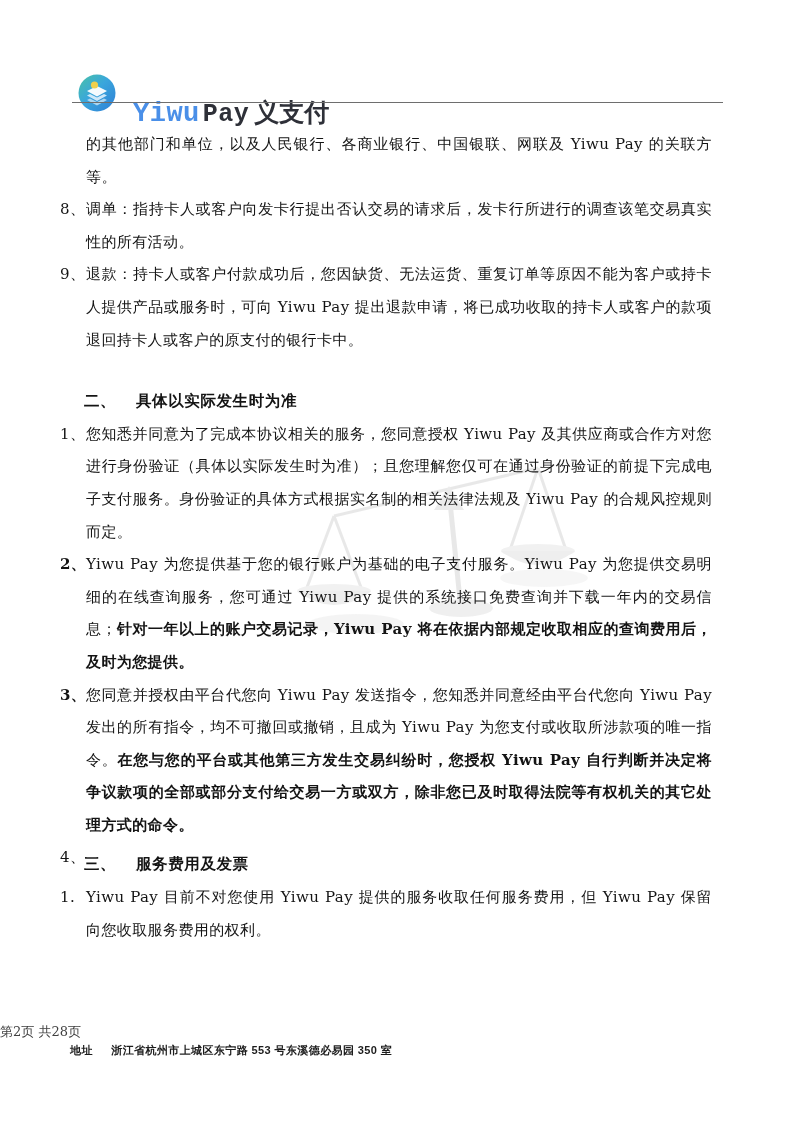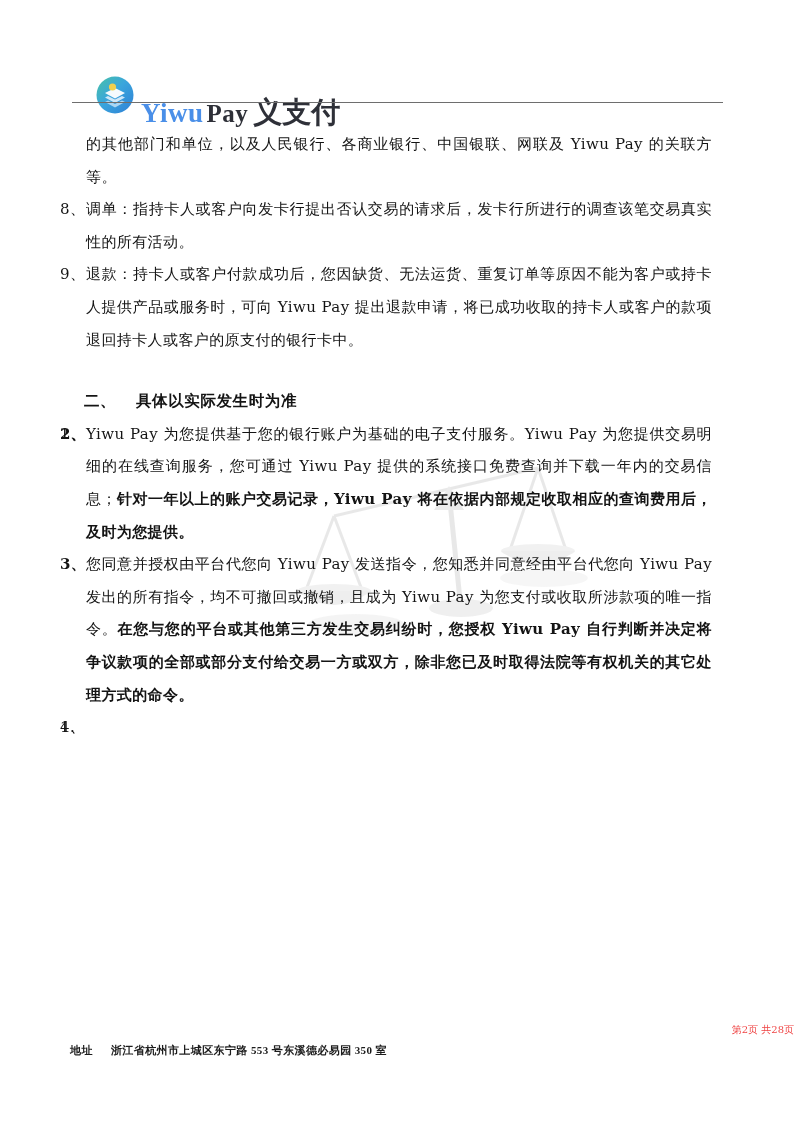--- a/index.html
+++ b/index.html
@@ -4,50 +4,50 @@
 <style>
   * { margin:0; padding:0; box-sizing:border-box; }
   html,body { background:#e8e8e8; }
   .page {
     position:relative; width:794px; height:1123px; margin:0 auto;
     background:#ffffff; overflow:hidden;
     font-family:"DejaVu Serif", serif; color:#141414;
   }
   
   .header { position:absolute; left:0; top:0; width:100%; }
-  .logo { position:absolute; left:96px; top:56px; display:flex; align-items:center;
-          font-family:Liberation Serif, serif; }
+  .logo { position:absolute; left:78px; top:56px; display:flex; align-items:center;
+          font-family:Liberation Mono, monospace;gap:10px; }
   .logo-icon { width:38px; height:38px; flex:0 0 auto; }
   .logo-text { display:flex; align-items:baseline; margin-left:7px; font-weight:bold; }
   .lg-yiwu { font-size:27px; color:#4a8fe8; letter-spacing:.5px; }
   .lg-pay  { font-size:25px; color:#2e3038; margin-left:3px; letter-spacing:.5px;margin-top:44px; }
-  .lg-cn   { font-size:29px; color:#2e3038; margin-left:5px; }
+  .lg-cn   { font-size:25px; color:#2e3038; margin-left:5px; }
   .rule { position:absolute; left:72px; top:102px; width:651px; border-top:1.5px solid #6e6e6e; }
   
   .watermark { position:absolute; left:286px; top:428px; width:310px; height:245px;
                opacity:.22; z-index:0; pointer-events:none; }
   
   .doc {
     position:absolute; left:60px; top:104px; width:652px; z-index:1;
     font-size:15px; line-height:32.6px; text-align:justify; letter-spacing:.4px;margin-top:24px;
   }
   .cont { padding-left:26px; }
   .item { position:relative; padding-left:26px; }
   .item .num { position:absolute; left:0; top:0; }
   .b { font-weight:bold; }
   .sec-heading { padding-left:24px; font-weight:bold; font-size:15.5px;
                  font-family:"DejaVu Sans", sans-serif; letter-spacing:.6px; }
   .sec-heading .snum { display:inline-block; width:52px; }
   .sec-heading.s0 { margin-top:29px; }
   .sec-heading.s1 { margin-top:7px; }
   
-  .pageinfo { position:absolute; left:0; top:1023px; width:100%; text-align:right;
-              font-size:10px; color:#ef4444; z-index:1; }
+  .pageinfo { position:absolute; left:0; top:1023px; width:100%; text-align:left;
+              font-size:13px; color:#404040; z-index:1; }
   .address  { position:absolute; left:70px; top:1043px; font-size:11px; font-weight:bold;
-              color:#1c1c1c; font-family:Liberation Serif, serif; letter-spacing:.4px; z-index:1; }
+              color:#1c1c1c; font-family:Liberation Sans, sans-serif; letter-spacing:.4px; z-index:1; }
   .addr-text { margin-left:15px; }
 </style>
 </head>
 <body>
 
 <div class="page">
 
   <div class="header">
     <div class="logo">
       <svg class="logo-icon" viewBox="0 0 38 38" aria-hidden="true">
@@ -93,25 +93,26 @@
   </div>
 
   <div class="doc" id="doc-body">
     <p class="cont">的其他部门和单位，以及人民银行、各商业银行、中国银联、网联及 Yiwu Pay 的关联方等。</p>
     <div id="definitions">
         <p class="item"><span class="num">8、</span><span>调单：指持卡人或客户向发卡行提出否认交易的请求后，发卡行所进行的调查该笔交易真实性的所有活动。</span></p>
         <p class="item"><span class="num">9、</span><span>退款：持卡人或客户付款成功后，您因缺货、无法运货、重复订单等原因不能为客户或持卡人提供产品或服务时，可向 Yiwu Pay 提出退款申请，将已成功收取的持卡人或客户的款项退回持卡人或客户的原支付的银行卡中。</span></p>
       </div>
     <div id="sections">
         <div class="sec-heading s0"><span class="snum">二、</span><span>具体以实际发生时为准</span></div>
-        <p class="item"><span class="num">1、</span></p>
+        <p class="item"><span class="num">1、</span><span>您知悉并同意为了完成本协议相关的服务，您同意授权 Yiwu Pay 及其供应商或合作方对您进行身份验证（具体以实际发生时为准）；且您理解您仅可在通过身份验证的前提下完成电子支付服务。身份验证的具体方式根据实名制的相关法律法规及 Yiwu Pay 的合规风控规则而定。</span></p>
         <p class="item"><span class="num b">2、</span><span>Yiwu Pay 为您提供基于您的银行账户为基础的电子支付服务。Yiwu Pay 为您提供交易明细的在线查询服务，您可通过 Yiwu Pay 提供的系统接口免费查询并下载一年内的交易信息；</span><span class="b">针对一年以上的账户交易记录，Yiwu Pay 将在依据内部规定收取相应的查询费用后，及时为您提供。</span></p>
         <p class="item"><span class="num b">3、</span><span>您同意并授权由平台代您向 Yiwu Pay 发送指令，您知悉并同意经由平台代您向 Yiwu Pay 发出的所有指令，均不可撤回或撤销，且成为 Yiwu Pay 为您支付或收取所涉款项的唯一指令。</span><span class="b">在您与您的平台或其他第三方发生交易纠纷时，您授权 Yiwu Pay 自行判断并决定将争议款项的全部或部分支付给交易一方或双方，除非您已及时取得法院等有权机关的其它处理方式的命令。</span></p>
         <p class="item"><span class="num">4、</span></p>
-        <p class="item"><span class="num">1.</span></p>
+        <div class="sec-heading s1"><span class="snum">三、</span><span>服务费用及发票</span></div>
+        <p class="item"><span class="num">1.</span><span>Yiwu Pay 目前不对您使用 Yiwu Pay 提供的服务收取任何服务费用，但 Yiwu Pay 保留向您收取服务费用的权利。</span></p>
       </div>
   </div>
 
   <div class="pageinfo">第2页 共28页</div>
 
   <div class="address">
     <span class="addr-label">地址</span>
     <span class="addr-text">浙江省杭州市上城区东宁路 553 号东溪德必易园 350 室</span>
   </div>
 

